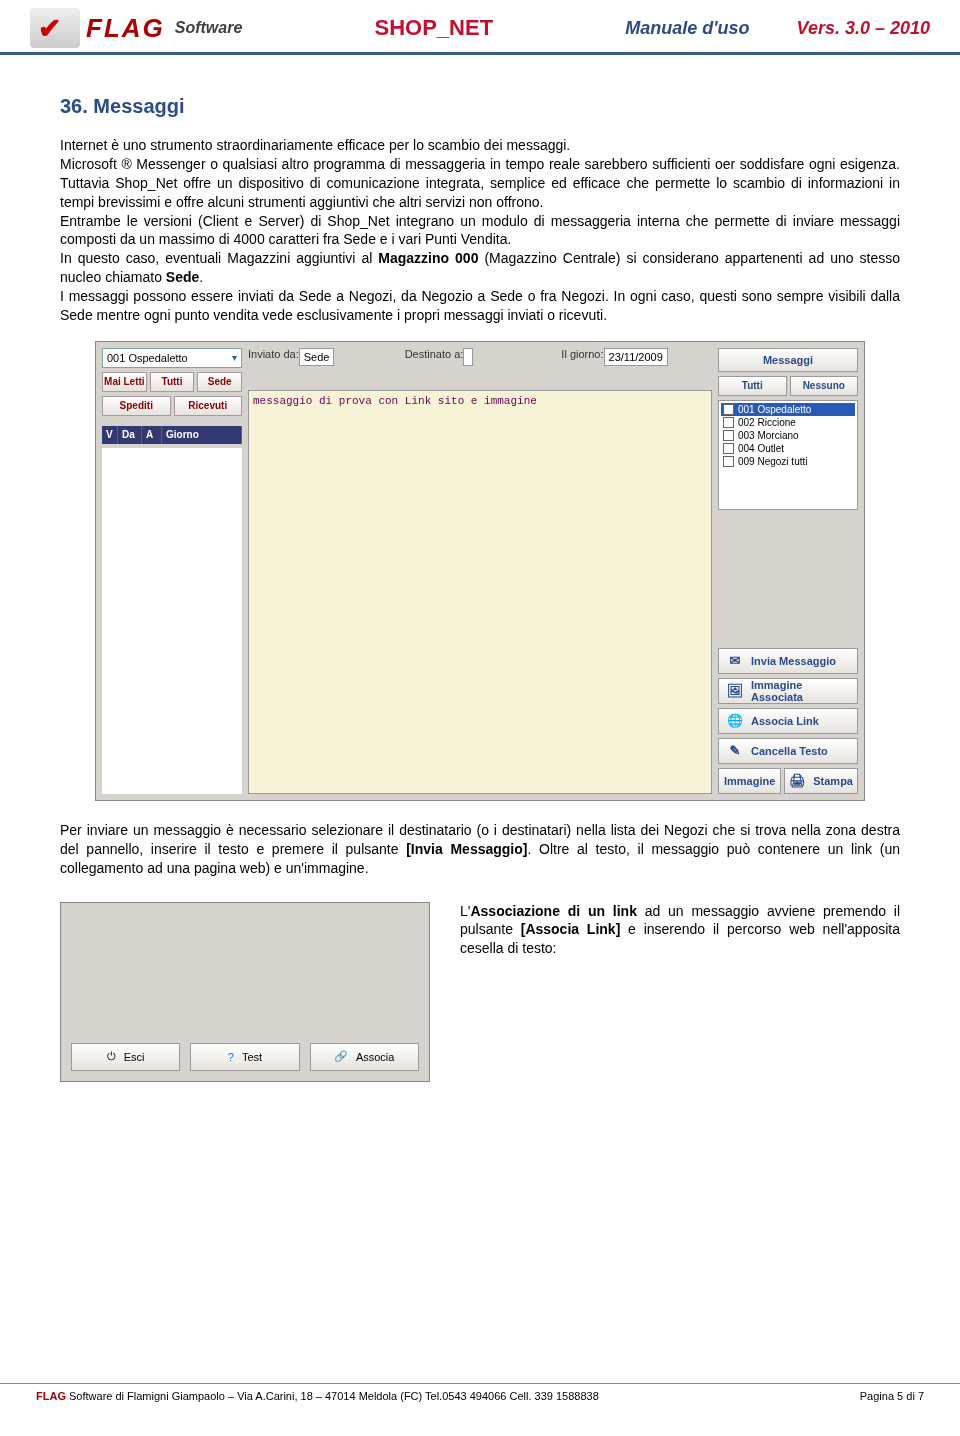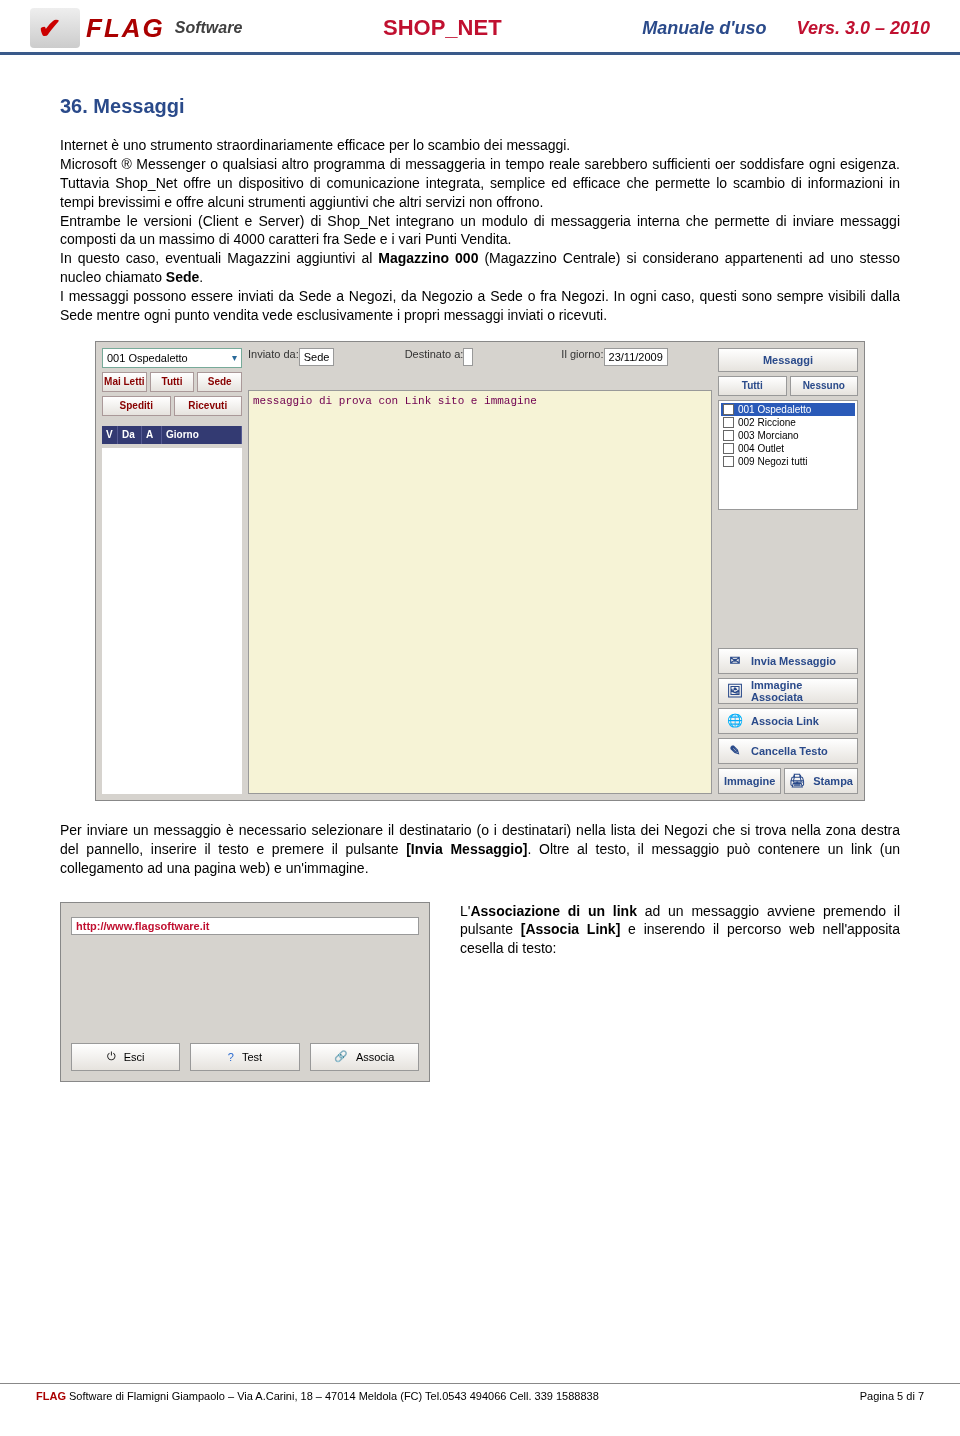--- a/index.html
+++ b/index.html
@@ -18,21 +18,21 @@
     padding: 8px 30px 4px 30px;
     border-bottom: 3px solid #3a5a8a;
   }
   .logo-area { display: flex; align-items: center; gap: 6px; }
   .logo-icon { width: 50px; height: 40px; position: relative; background: linear-gradient(#eee,#ccc); border-radius: 4px; }
   .logo-check { position: absolute; top: 4px; left: 8px; font-size: 28px; color: #c00; font-weight: bold; }
   .logo-text { font-size: 26px; font-weight: bold; font-style: italic; color: #a00; letter-spacing: 2px; }
   .hdr-software { font-size: 16px; color: #404040; font-weight: bold; font-style: italic; margin-left: 4px; }
   .hdr-center { font-size: 22px; color: #c01030; font-weight: bold; margin: 0 auto; }
   .hdr-manual { font-size: 18px; color: #2a4a8a; font-weight: bold; font-style: italic; }
-  .hdr-version { font-size: 18px; color: #c01030; font-weight: bold; font-style: italic; margin-left: 30px; }
+  .hdr-version { font-size: 18px; color: #c01030; font-weight: bold; font-style: italic; margin-left: 47px; }
   .content { padding: 40px 60px 20px 60px; }
   .section-title { font-size: 20px; color: #2a4a8a; font-weight: bold; margin-bottom: 18px; }
   .body-text { font-size: 14px; line-height: 1.35; text-align: justify; }
   .body-text p { margin-bottom: 0; }
   .bold { font-weight: bold; }
 
   
   .shot1 {
     margin: 16px auto 0 auto;
     width: 770px;
@@ -236,21 +236,20 @@
   </div>
 
   <div class="body-text" style="margin-top:20px">
     <p>
       <span>Per inviare un messaggio è necessario selezionare il destinatario (o i destinatari) nella lista dei Negozi che si trova nella zona destra del pannello, inserire il testo e premere il pulsante </span><span class="bold">[Invia Messaggio]</span><span>.  Oltre al testo, il messaggio può contenere un link (un collegamento ad una pagina web) e un'immagine.</span>
     </p>
   </div>
 
   <div class="shot2-row">
     <div class="shot2">
-      <div class="s2-url">http://www.flagsoftware.it</div>
       <div class="s2-btns">
         <div class="s2-btn">
             <span>⏻</span>
             <span>Esci</span>
           </div>
         <div class="s2-btn">
             <span style="color:#2a6ad0">?</span>
             <span>Test</span>
           </div>
         <div class="s2-btn">

